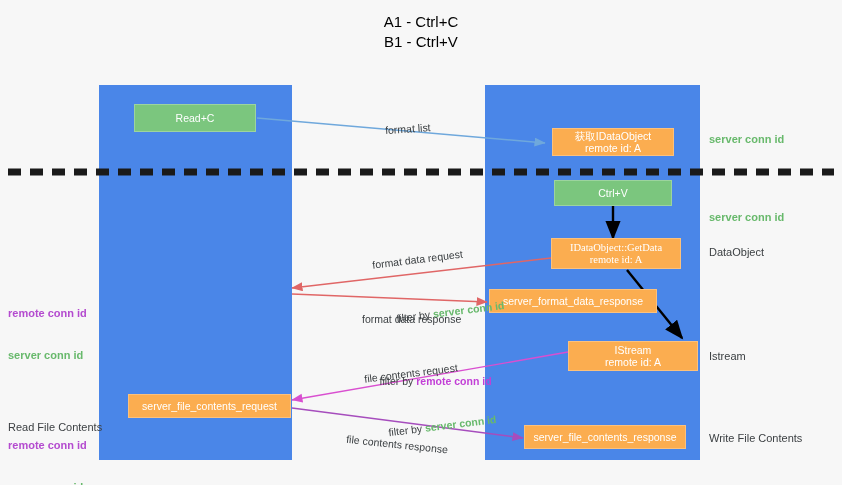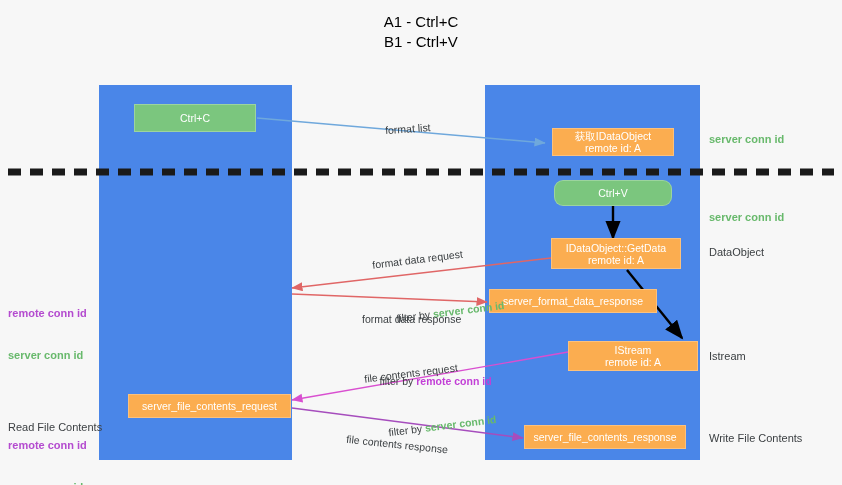--- a/index.html
+++ b/index.html
@@ -130,33 +130,33 @@
     <line x1="627" y1="270" x2="682" y2="338" stroke="#000000" stroke-width="2.4" marker-end="url(#ah-black)"></line>
 
     <line x1="568" y1="352" x2="292" y2="400" stroke="#d94fd0" stroke-width="1.4" marker-end="url(#ah-magenta)"></line>
 
     <line x1="292" y1="408" x2="523" y2="438" stroke="#a64dbd" stroke-width="1.4" marker-end="url(#ah-purple)"></line>
 
     <line x1="8" y1="172" x2="834" y2="172" stroke="#1a1a1a" stroke-width="7" stroke-dasharray="13 9" stroke-linecap="butt"></line>
   </svg>
 
   <div class="node green" style="left:134px;top:104px;width:122px;height:28px;">
-    <span>Ctrl+C</span>
+    <span>Read+C</span>
   </div>
 
   <div class="node orange" style="left:552px;top:128px;width:122px;height:28px;">
     <span>获取IDataObject</span>
     <span>remote id: A</span>
   </div>
 
-  <div class="node green" style="left:554px;top:180px;width:118px;height:26px;border-radius:9px;">
+  <div class="node green" style="left:554px;top:180px;width:118px;height:26px;">
     <span>Ctrl+V</span>
   </div>
 
-  <div class="node orange" style="left:551px;top:238px;width:130px;height:31px;">
+  <div class="node orange" style="left:551px;top:238px;width:130px;height:31px;font-family:Liberation Serif, serif;">
     <span>IDataObject::GetData</span>
     <span>remote id: A</span>
   </div>
 
 
   <div class="node orange" style="left:489px;top:289px;width:168px;height:24px;">
     <span>server_format_data_response</span>
   </div>
 
   <div class="node orange" style="left:568px;top:341px;width:130px;height:30px;">

